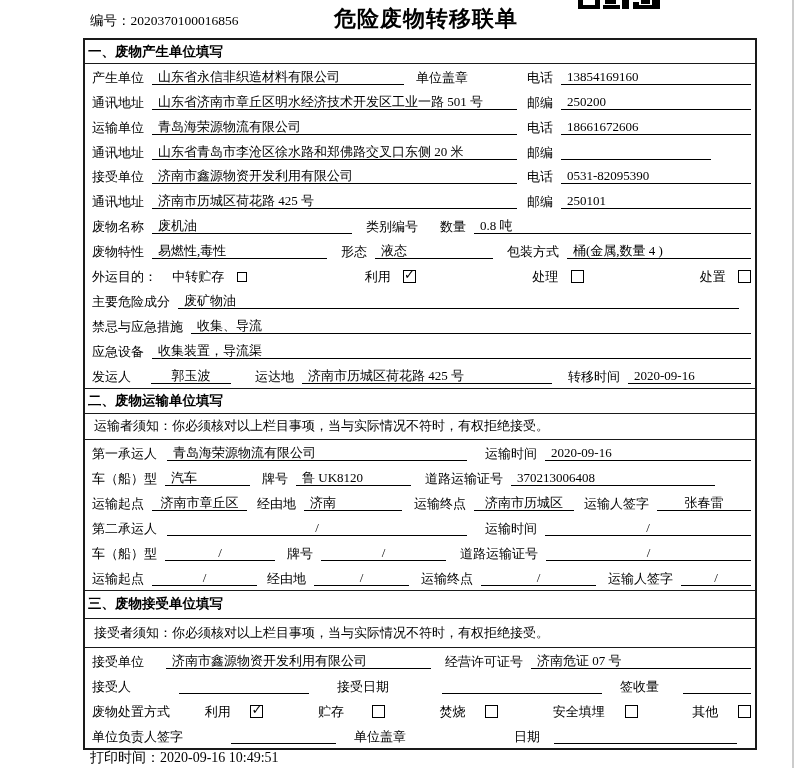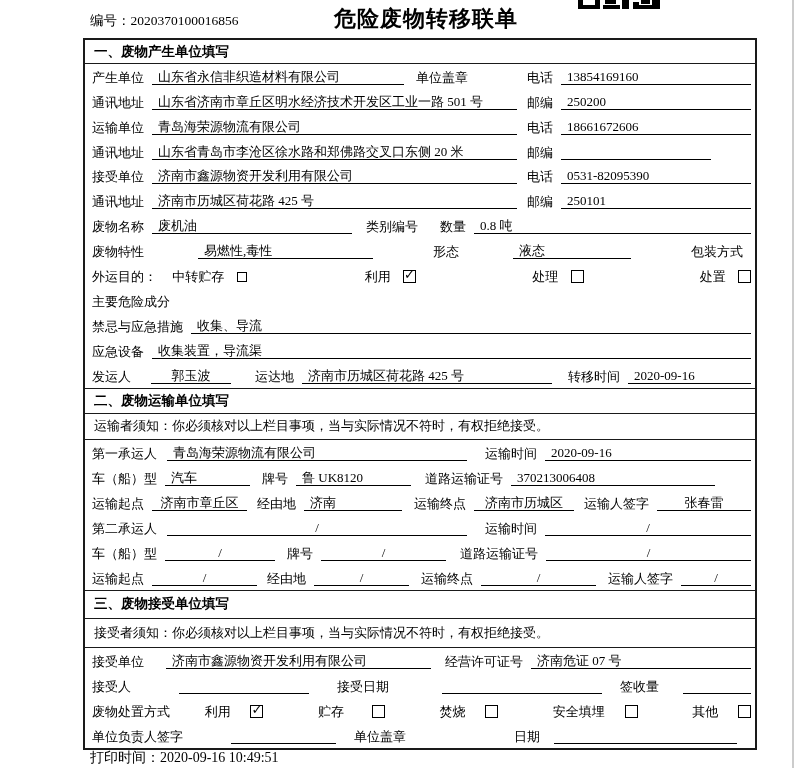--- a/index.html
+++ b/index.html
@@ -15,21 +15,21 @@
   }
   .qr{position:absolute;left:578px;top:0;}
   .edge{position:absolute;left:792px;top:0;width:2px;height:768px;background:#cccccc;}
 
   .form-table{
     position:absolute;left:83px;top:38px;width:674px;
     border:2px solid #1a1a1a;display:flex;flex-direction:column;box-sizing:border-box;
   }
   .sec-hdr{
     box-sizing:border-box;font-family:"Liberation Sans","DejaVu Sans",sans-serif;
-    font-weight:bold;font-size:13.5px;padding-left:9px;display:flex;align-items:center;
+    font-weight:bold;font-size:13.5px;padding-left:3px;display:flex;align-items:center;
     border-bottom:1.5px solid #1a1a1a;
   }
   .sh1{height:24px;}
   .sh2{height:26px;border-top:1.5px solid #1a1a1a;}
   .sh3{height:29px;border-top:1.5px solid #1a1a1a;}
   .notice{box-sizing:border-box;border-bottom:1.5px solid #1a1a1a;padding-left:9px;display:flex;align-items:center;}
   .n2{height:26px;}
   .n3{height:29px;}
 
   .r{box-sizing:border-box;display:flex;align-items:flex-end;padding:0 4px 4px 7px;justify-content:space-between;}
@@ -135,20 +135,21 @@
       <span class="l" style="margin-left:14px">数量</span>
       <span class="v fx">0.8 吨</span>
     </div>
 
     <div class="r s1r">
       <span class="l">废物特性</span>
       <span class="v" style="width:175px">易燃性,毒性</span>
       <span class="l" style="margin-left:14px">形态</span>
       <span class="v" style="width:118px">液态</span>
       <span class="l" style="margin-left:14px">包装方式</span>
+      <span class="v fx">桶(金属,数量 4 )</span>
     </div>
 
     <div class="r s1r">
       <span class="l">外运目的：</span>
       <span class="l" style="margin-left:2px;margin-right:0">中转贮存</span>
       <span class="box sm">
           <span class="mk"></span>
         </span>
       <span class="l" style="margin-left:113px;margin-right:0">利用</span>
       <span class="box">
@@ -159,20 +160,21 @@
           <span class="mk"></span>
         </span>
       <span class="l" style="margin-left:111px;margin-right:0">处置</span>
       <span class="box">
           <span class="mk"></span>
         </span>
     </div>
 
     <div class="r s1r">
       <span class="l">主要危险成分</span>
+      <span class="v fx" style="margin-right:12px">废矿物油</span>
     </div>
 
     <div class="r s1r">
       <span class="l">禁忌与应急措施</span>
       <span class="v fx">收集、导流</span>
     </div>
 
     <div class="r s1r">
       <span class="l">应急设备</span>
       <span class="v fx">收集装置，导流渠</span>

